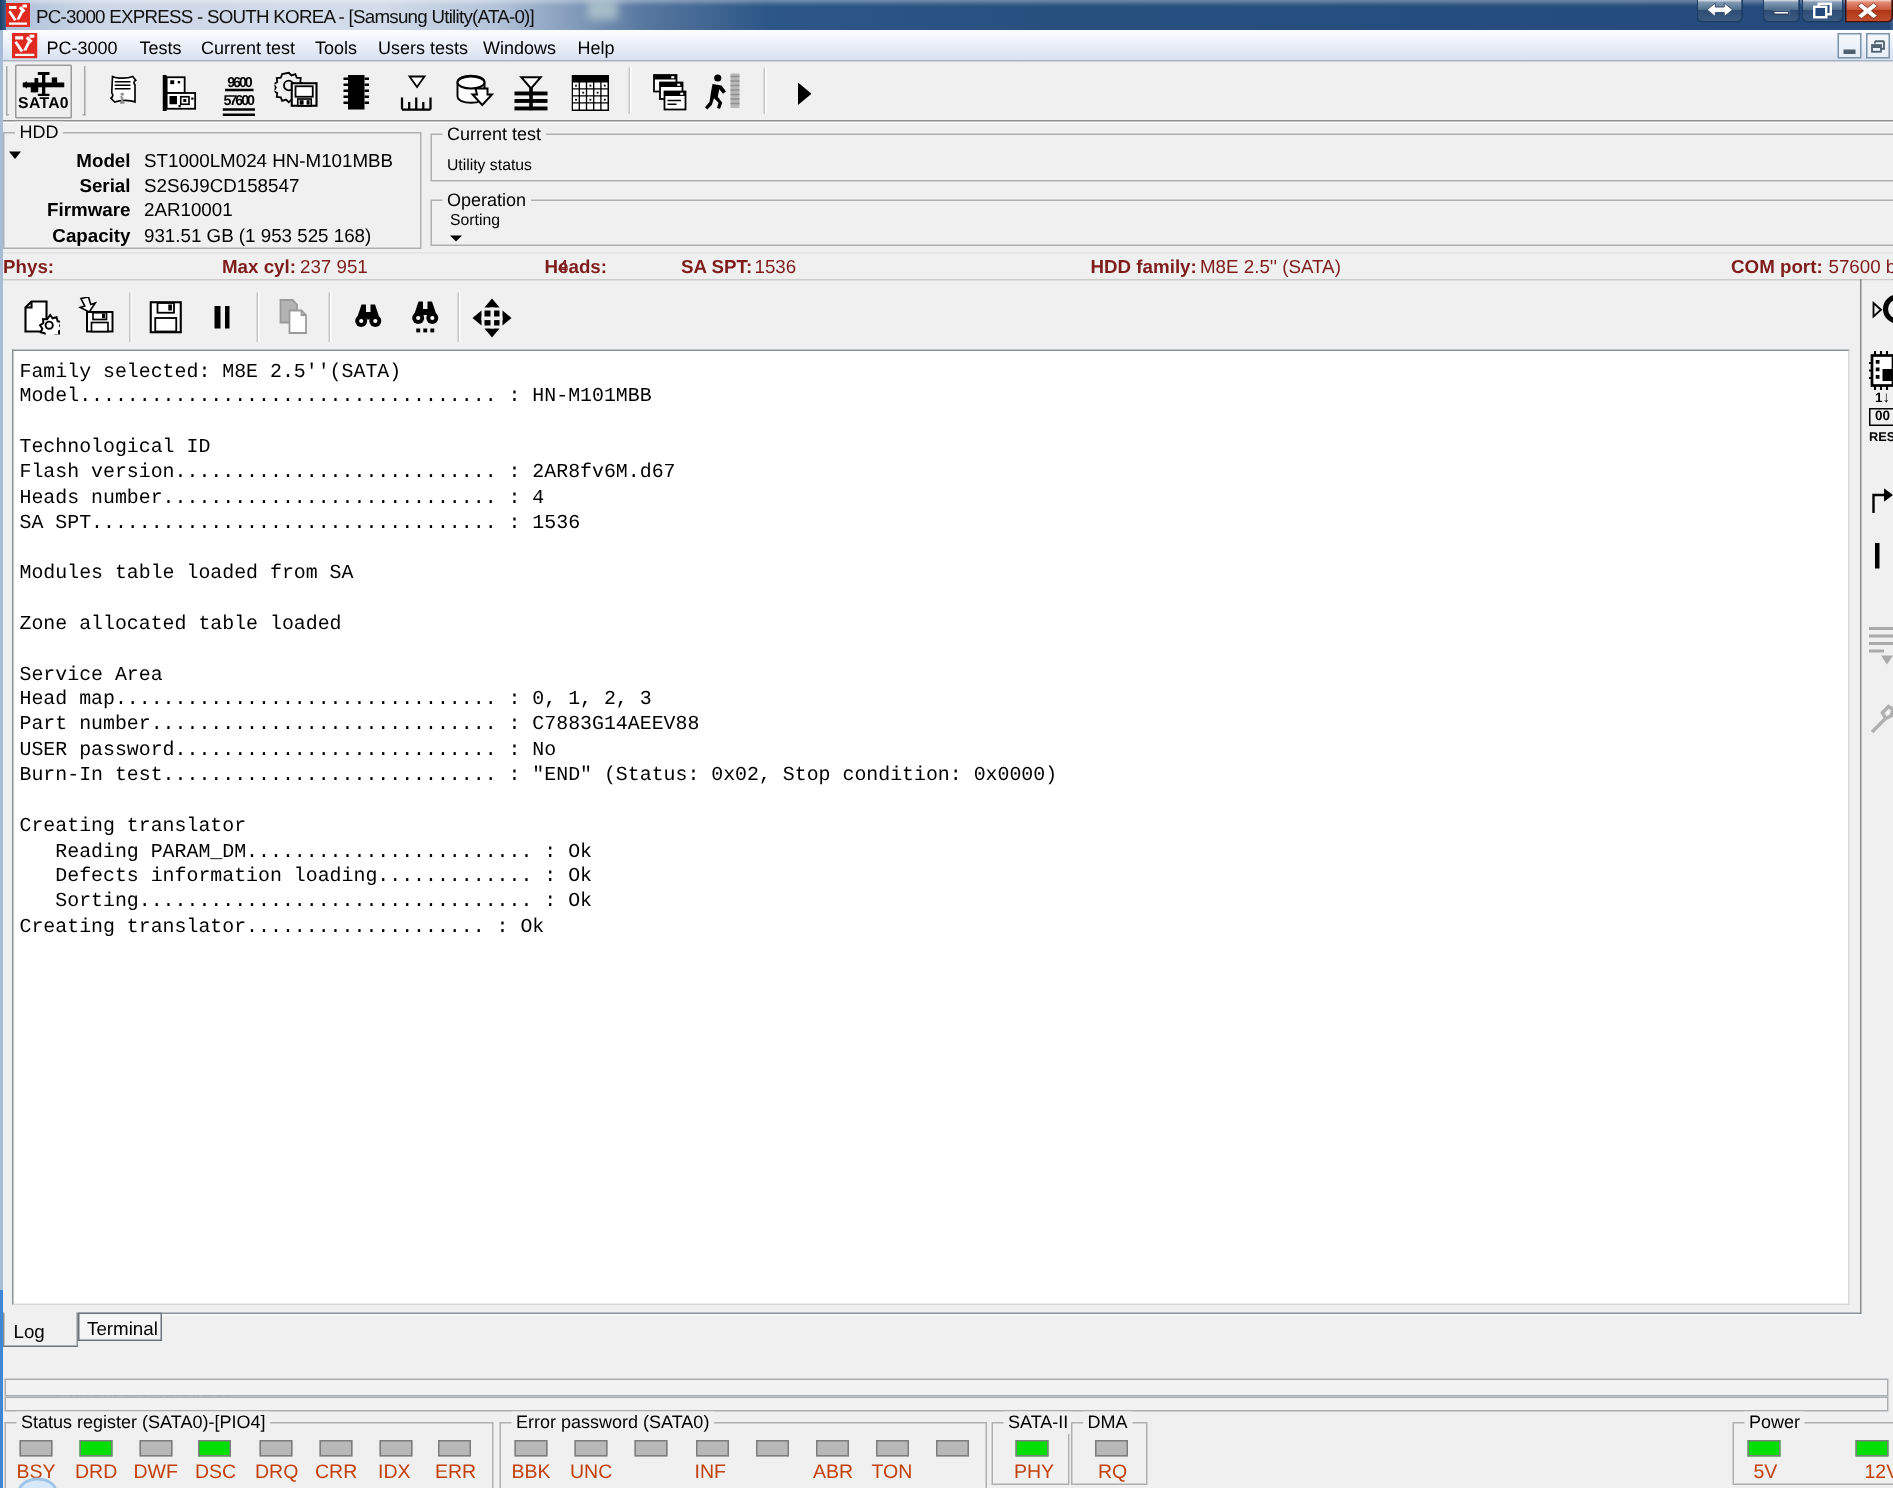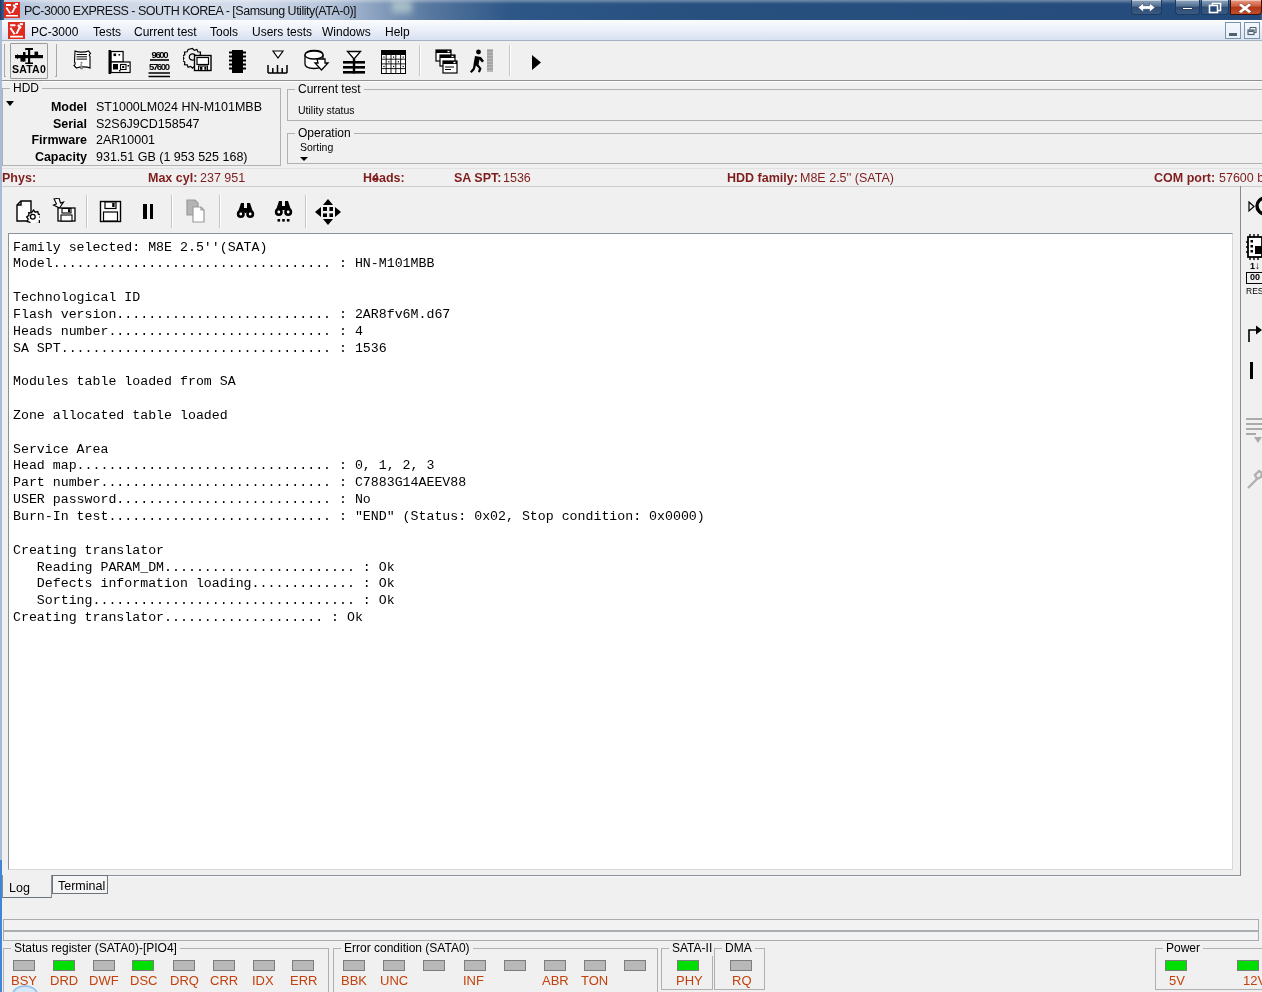--- a/index.html
+++ b/index.html
@@ -362,21 +362,21 @@
  <rect x="9" y="12" width="7" height="8" fill="#000"></rect>
  <rect x="4.5" y="6" width="2.5" height="2.5" fill="#000"></rect>
  <rect x="4.5" y="11" width="2.5" height="2.5" fill="#000"></rect>
  <rect x="4.5" y="16" width="2.5" height="2.5" fill="#000"></rect>
  <g stroke="#000" stroke-width="1.4">
         <path d="M4 0 v3 M8 0 v3 M12 0 v3 M4 23 v3 M8 23 v3 M12 23 v3 M0 8 h2 M0 13 h2 M0 18 h2"></path>
       </g>
 </svg>
 <div class="abs" style="left:1250px;top:260px;font-size:9px;font-weight:bold;color:#000;">1<span style="font-size:10px;">↓</span></div>
 <div class="abs" style="left:1246px;top:272px;width:18px;height:12px;border:1.5px solid #000;font-size:9px;font-weight:bold;text-align:center;line-height:9px;">00</div>
-<div class="abs" style="left:1246px;top:286px;font-size:8.5px;font-weight:normal;letter-spacing:0;">RES</div>
+<div class="abs" style="left:1246px;top:286px;font-size:8.5px;font-weight:bold;letter-spacing:0;">RES</div>
 <svg class="abs" style="left:1247px;top:322px" width="15" height="22" viewBox="0 0 15 22">
  <path d="M2 20 V8 h9" fill="none" stroke="#000" stroke-width="1.6"></path>
  <path d="M9 3.5 l6 4.5 -6 4.5 z" fill="#000"></path>
 </svg>
 <div class="abs" style="left:1250px;top:362px;width:3px;height:17px;background:#000;"></div>
 <svg class="abs" style="left:1246px;top:417px" width="16" height="30" viewBox="0 0 16 30">
  <g stroke="#aaa" stroke-width="2">
         <path d="M0 2 h16 M0 7 h16 M0 12 h16 M0 17 h10"></path>
       </g>
  <path d="M8 20 l8 0 -4 6 z" fill="#aaa"></path>
@@ -411,21 +411,21 @@
 <div class="ledlbl" style="left:11px;top:973px;">BSY</div>
 <div class="ledlbl" style="left:50px;top:973px;">DRD</div>
 <div class="ledlbl" style="left:89px;top:973px;">DWF</div>
 <div class="ledlbl" style="left:130px;top:973px;">DSC</div>
 <div class="ledlbl" style="left:170px;top:973px;">DRQ</div>
 <div class="ledlbl" style="left:210px;top:973px;">CRR</div>
 <div class="ledlbl" style="left:252px;top:973px;">IDX</div>
 <div class="ledlbl" style="left:290px;top:973px;">ERR</div>
 
 <div class="grp" style="left:333px;top:948px;width:325px;height:44px;border-bottom:none;">
- <span class="lbl">Error condition (SATA0)</span>
+ <span class="lbl">Error password (SATA0)</span>
 </div>
 <div class="led" style="left:343px;top:960px;"></div>
 <div class="led" style="left:383px;top:960px;"></div>
 <div class="led" style="left:423px;top:960px;"></div>
 <div class="led" style="left:464px;top:960px;"></div>
 <div class="led" style="left:504px;top:960px;"></div>
 <div class="led" style="left:544px;top:960px;"></div>
 <div class="led" style="left:584px;top:960px;"></div>
 <div class="led" style="left:624px;top:960px;"></div>
 <div class="ledlbl" style="left:341px;top:973px;">BBK</div>

